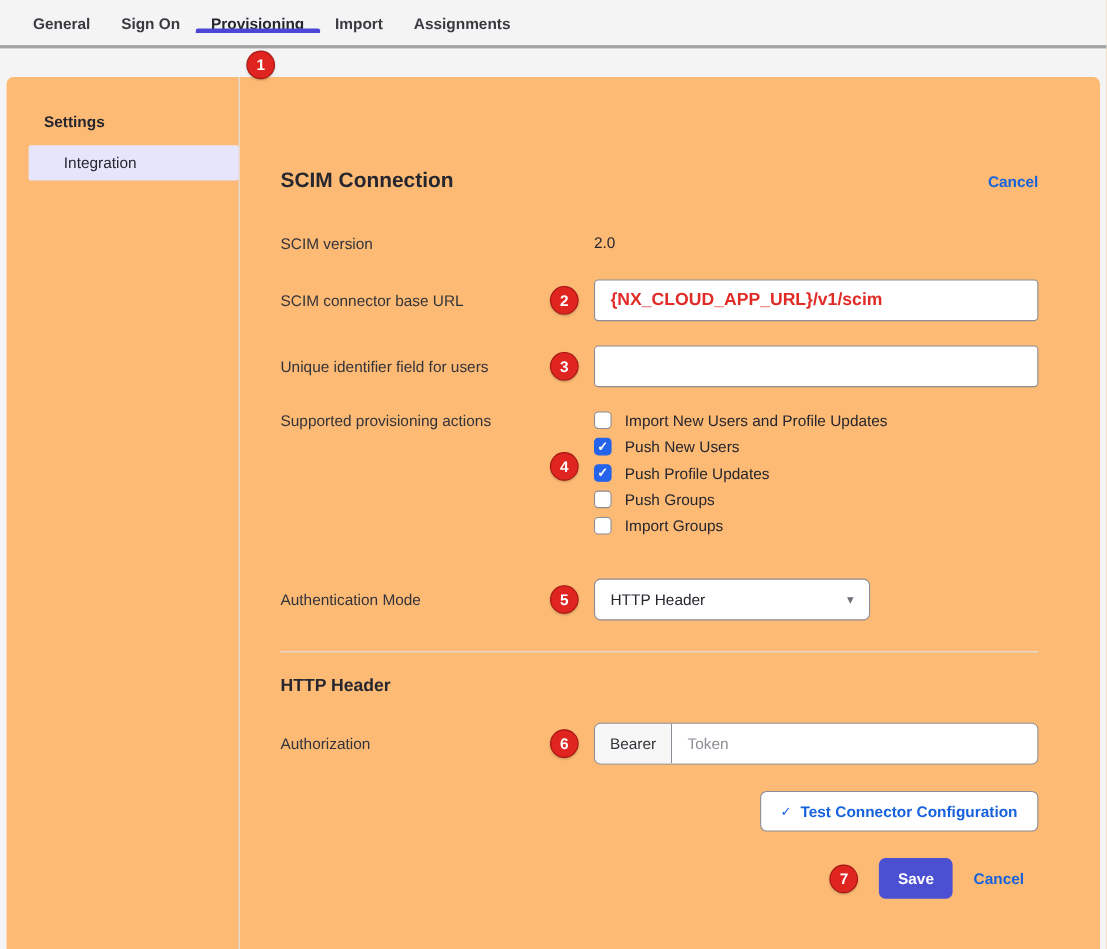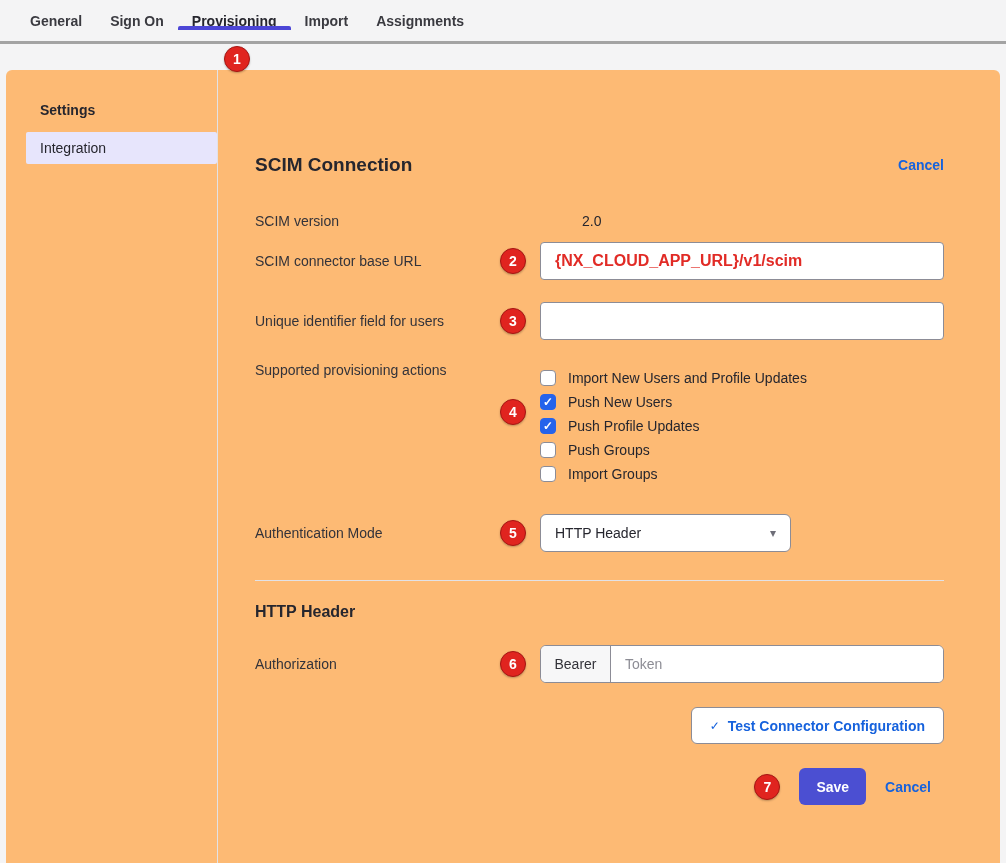--- a/index.html
+++ b/index.html
@@ -45,56 +45,56 @@
     position:absolute; left:6px; right:6px; top:70px; bottom:0;
     background:#fdba74; border-radius:6px 6px 0 0;
     display:flex;
   }
 
   
   .sidebar { width:212px; border-right:1px solid #e2e2e6; padding-top:32px; }
   .sidebar-heading { font-size:14px; font-weight:700; color:#26262e; padding-left:34px; margin-bottom:14px; }
   .sidebar-item {
     height:32px; display:flex; align-items:center;
-    margin-left:20px; padding-left:14px; font-size:14px; color:#26262e;
+    margin-left:20px; padding-left:32px; font-size:14px; color:#26262e;
     cursor:pointer; border-radius:2px;
   }
   .sidebar-item.selected { background:#e7e5fc; }
 
   
   .main { flex:1; padding:84px 38px 0 37px; }
   .form { width:689px; }
 
   .title-row { display:flex; align-items:center; justify-content:space-between; margin-bottom:36px; }
   .page-title { font-size:19px; font-weight:700; color:#26262e; }
   .link { font-size:14px; font-weight:700; color:#1662dd; text-decoration:none; cursor:pointer; }
 
   .row { display:grid; grid-template-columns:285px 1fr; align-items:center; }
   .row.top { align-items:start; }
   .field-label { font-size:14px; color:#33333a; padding-right:20px; }
   .control { position:relative; }
   .control .badge { position:absolute; left:-40px; top:50%; transform:translateY(-50%); }
   .control.badge-top .badge { top:37px; transform:none; }
 
-  .row-version { margin-bottom:12px;gap:42px; }
+  .row-version { margin-bottom:24px; }
   .value-text { font-size:14px; color:#26262e; }
 
   .text-input {
     width:404px; height:38px; border:1px solid #8c8c96; border-radius:4px;
     background:#fff; padding:0 14px; font-size:14px; color:#26262e;
     font-family:"Liberation Sans", sans-serif; outline:none;
   }
   .text-input.red { color:#e12b26; font-weight:700; font-size:16px; }
   .text-input::placeholder { color:#8d8d95; }
   .row-input { margin-bottom:22px; }
 
   
   .row-actions { margin-bottom:32px; }
   .check-list { display:flex; flex-direction:column; }
-  .check-row { display:flex; align-items:flex-end; height:24px; cursor:pointer; }
+  .check-row { display:flex; align-items:flex-start; height:24px; cursor:pointer; }
   .checkbox {
     width:16px; height:16px; border:1.5px solid #8c8c96; border-radius:4px;
     background:#fff; display:flex; align-items:center; justify-content:center;
     margin-right:12px; flex:0 0 auto;
   }
   .checkbox .mark { display:none; color:#fff; font-size:12px; font-weight:700; line-height:1; }
   .checkbox.checked { background:#2563eb; border-color:#2563eb; }
   .checkbox.checked .mark { display:block; }
   .check-label { font-size:14px; color:#26262e; }
 

